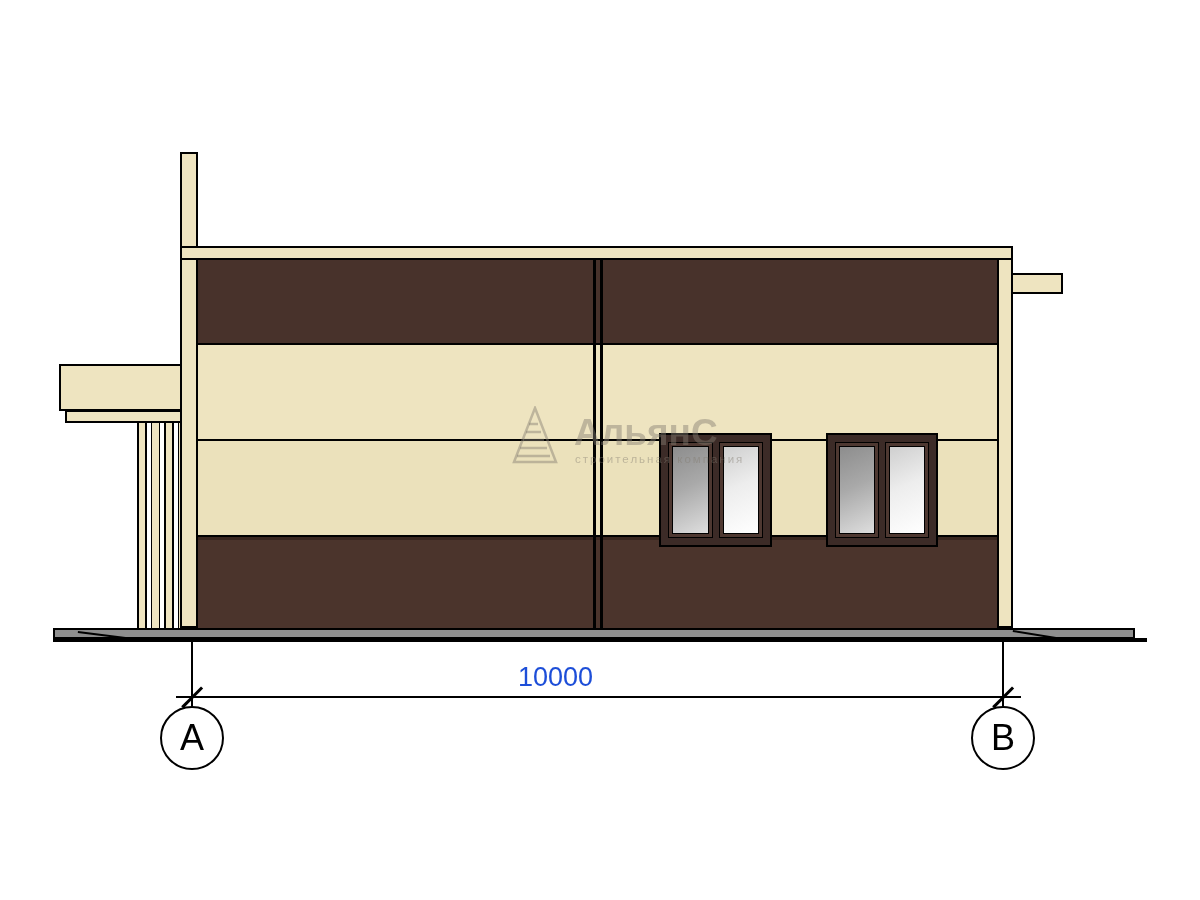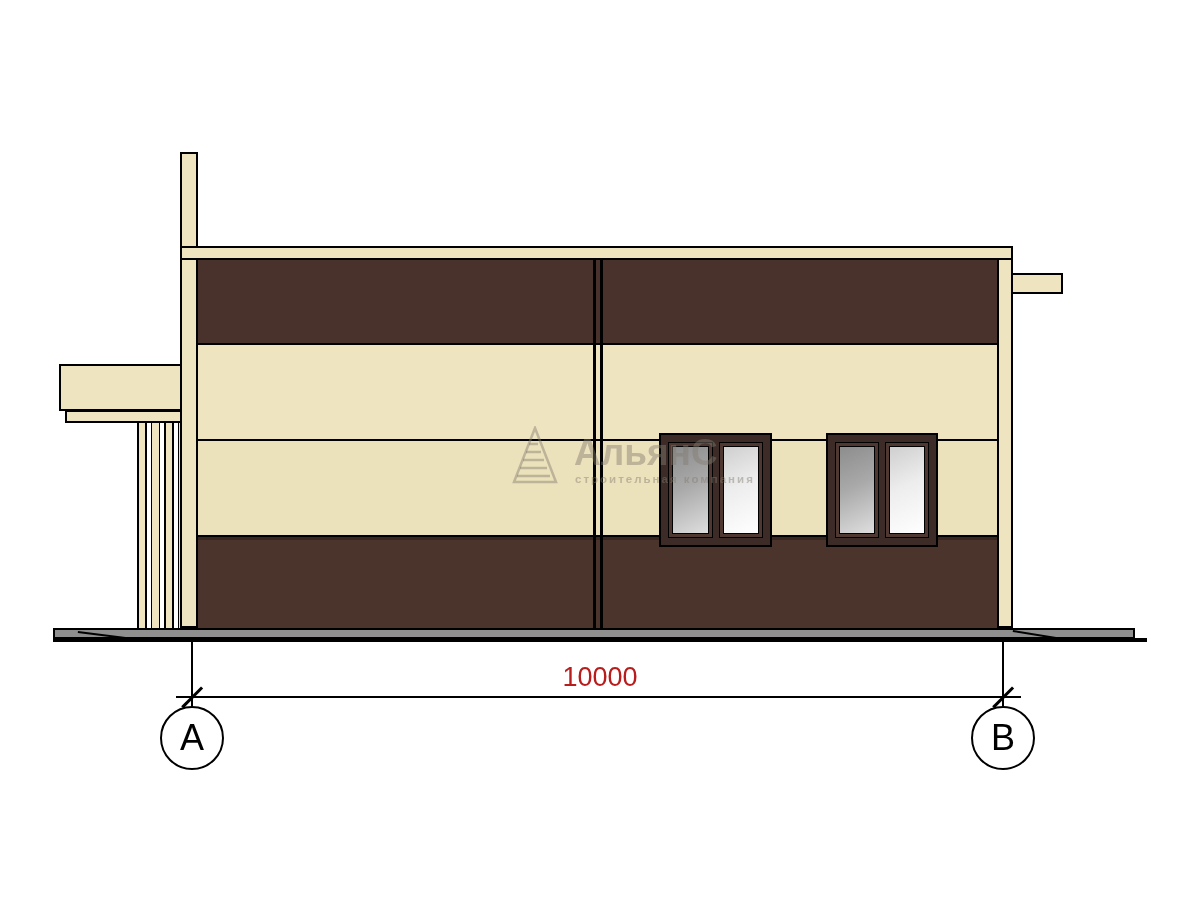--- a/index.html
+++ b/index.html
@@ -77,33 +77,33 @@
   .step-right{left:1013px;top:630px;width:50px;transform:rotate(9.2deg);}
 
   
   .ext-line{width:2px;background:var(--outline);z-index:6;}
   .ext-a{left:191px;top:641px;height:66px;}
   .ext-b{left:1002px;top:641px;height:66px;}
   .dim-line{left:176px;top:696px;width:845px;height:2px;background:var(--outline);z-index:6;}
   .tick{width:28px;height:2.5px;background:var(--outline);transform:rotate(-45deg);z-index:7;}
   .tick-a{left:178px;top:696px;}
   .tick-b{left:989px;top:696px;}
-  .dim-label{left:518px;top:662px;width:164px;text-align:center;font-size:27px;color:#b91c1c;z-index:7;background:#fff;}
+  .dim-label{left:518px;top:662px;width:164px;text-align:left;font-size:27px;color:#1d4ed8;z-index:7;background:#fff;}
   .axis-bubble{
     top:706px;width:64px;height:64px;border:2.5px solid var(--outline);border-radius:50%;
     background:#fff;display:flex;align-items:center;justify-content:center;
     font-size:36px;color:#000;z-index:7;
   }
   .bubble-a{left:160px;} .bubble-b{left:971px;}
 
   
-  .watermark{left:512px;top:424px;width:210px;height:62px;z-index:6;pointer-events:none;}
+  .watermark{left:512px;top:404px;width:210px;height:62px;z-index:6;pointer-events:none;}
   .wm-logo{position:absolute;left:0;top:2px;}
   .wm-brand{position:absolute;left:62px;top:8px;font-size:37px;font-weight:bold;color:var(--watermark);white-space:nowrap;}
-  .wm-tagline{position:absolute;left:63px;top:49px;font-size:11.5px;letter-spacing:2px;color:var(--watermark);white-space:nowrap;font-weight:bold;}
+  .wm-tagline{position:absolute;left:63px;top:49px;font-size:11.5px;letter-spacing:2px;color:var(--watermark);white-space:nowrap;}
 </style>
 </head>
 <body>
 
 <div class="canvas">
 
 
   <div class="abs band band-brown-top"></div>
   <div class="abs band band-cream-upper"></div>
   <div class="abs band band-cream-lower"></div>

